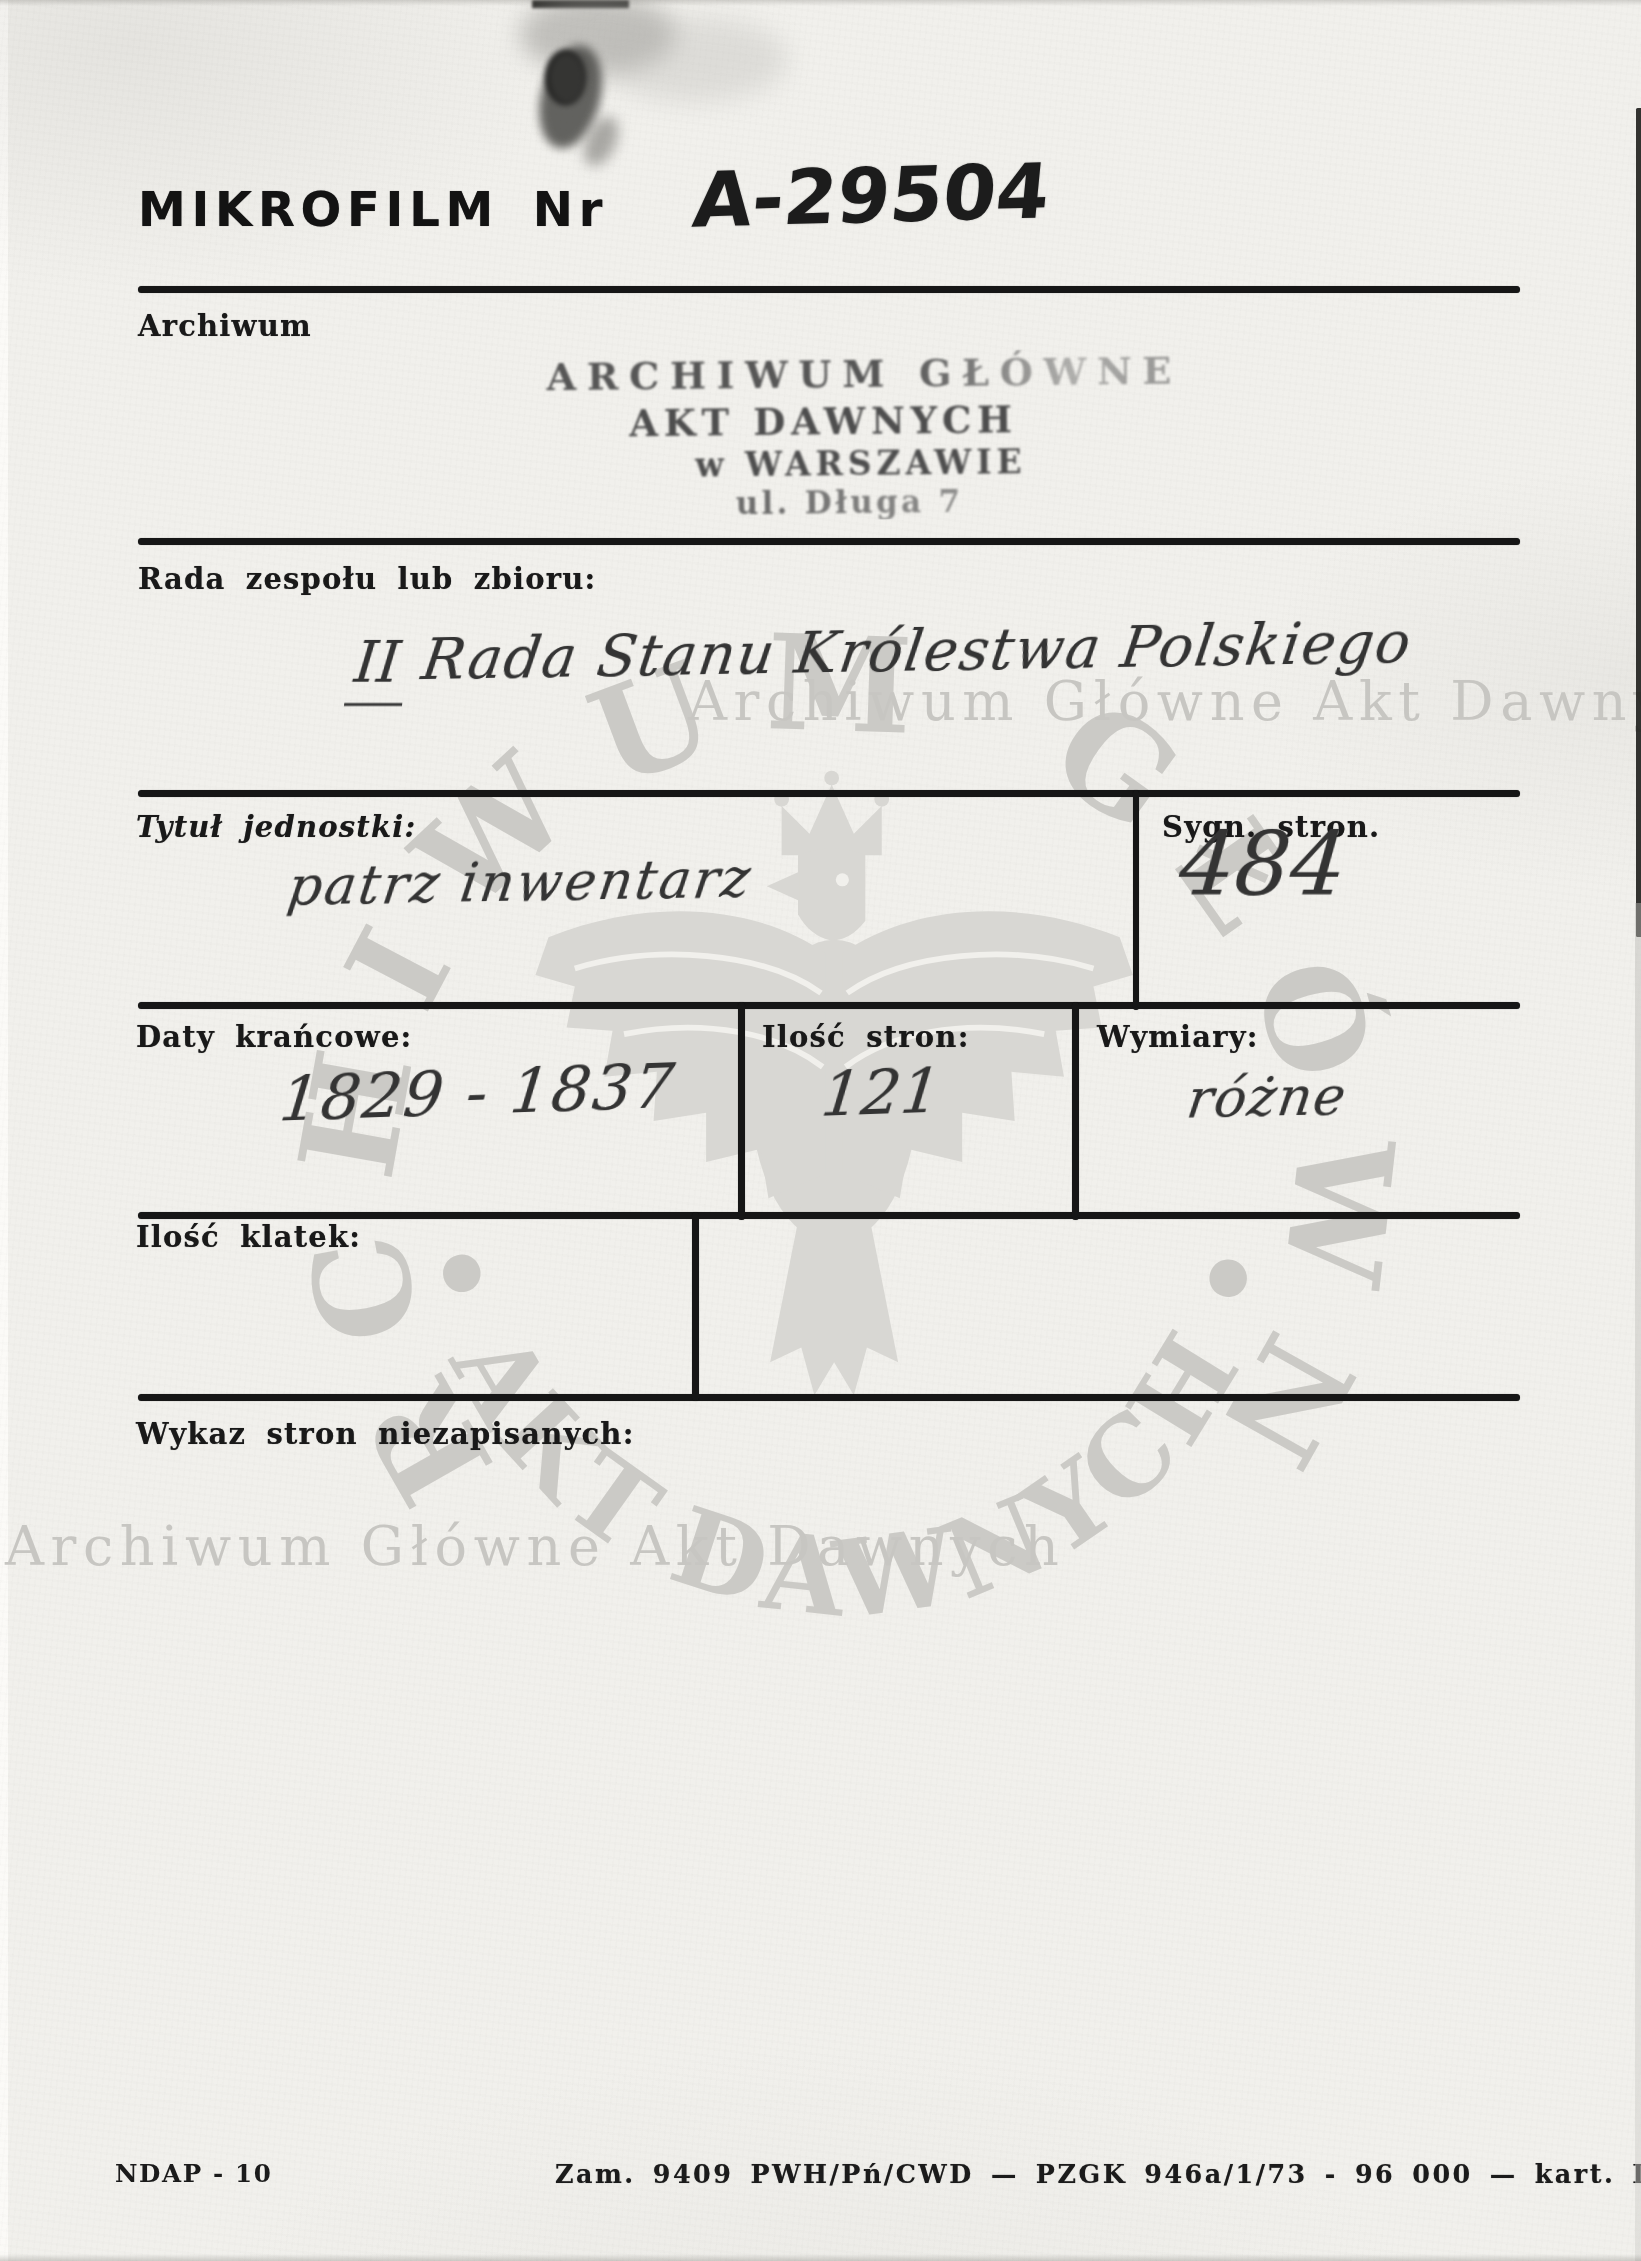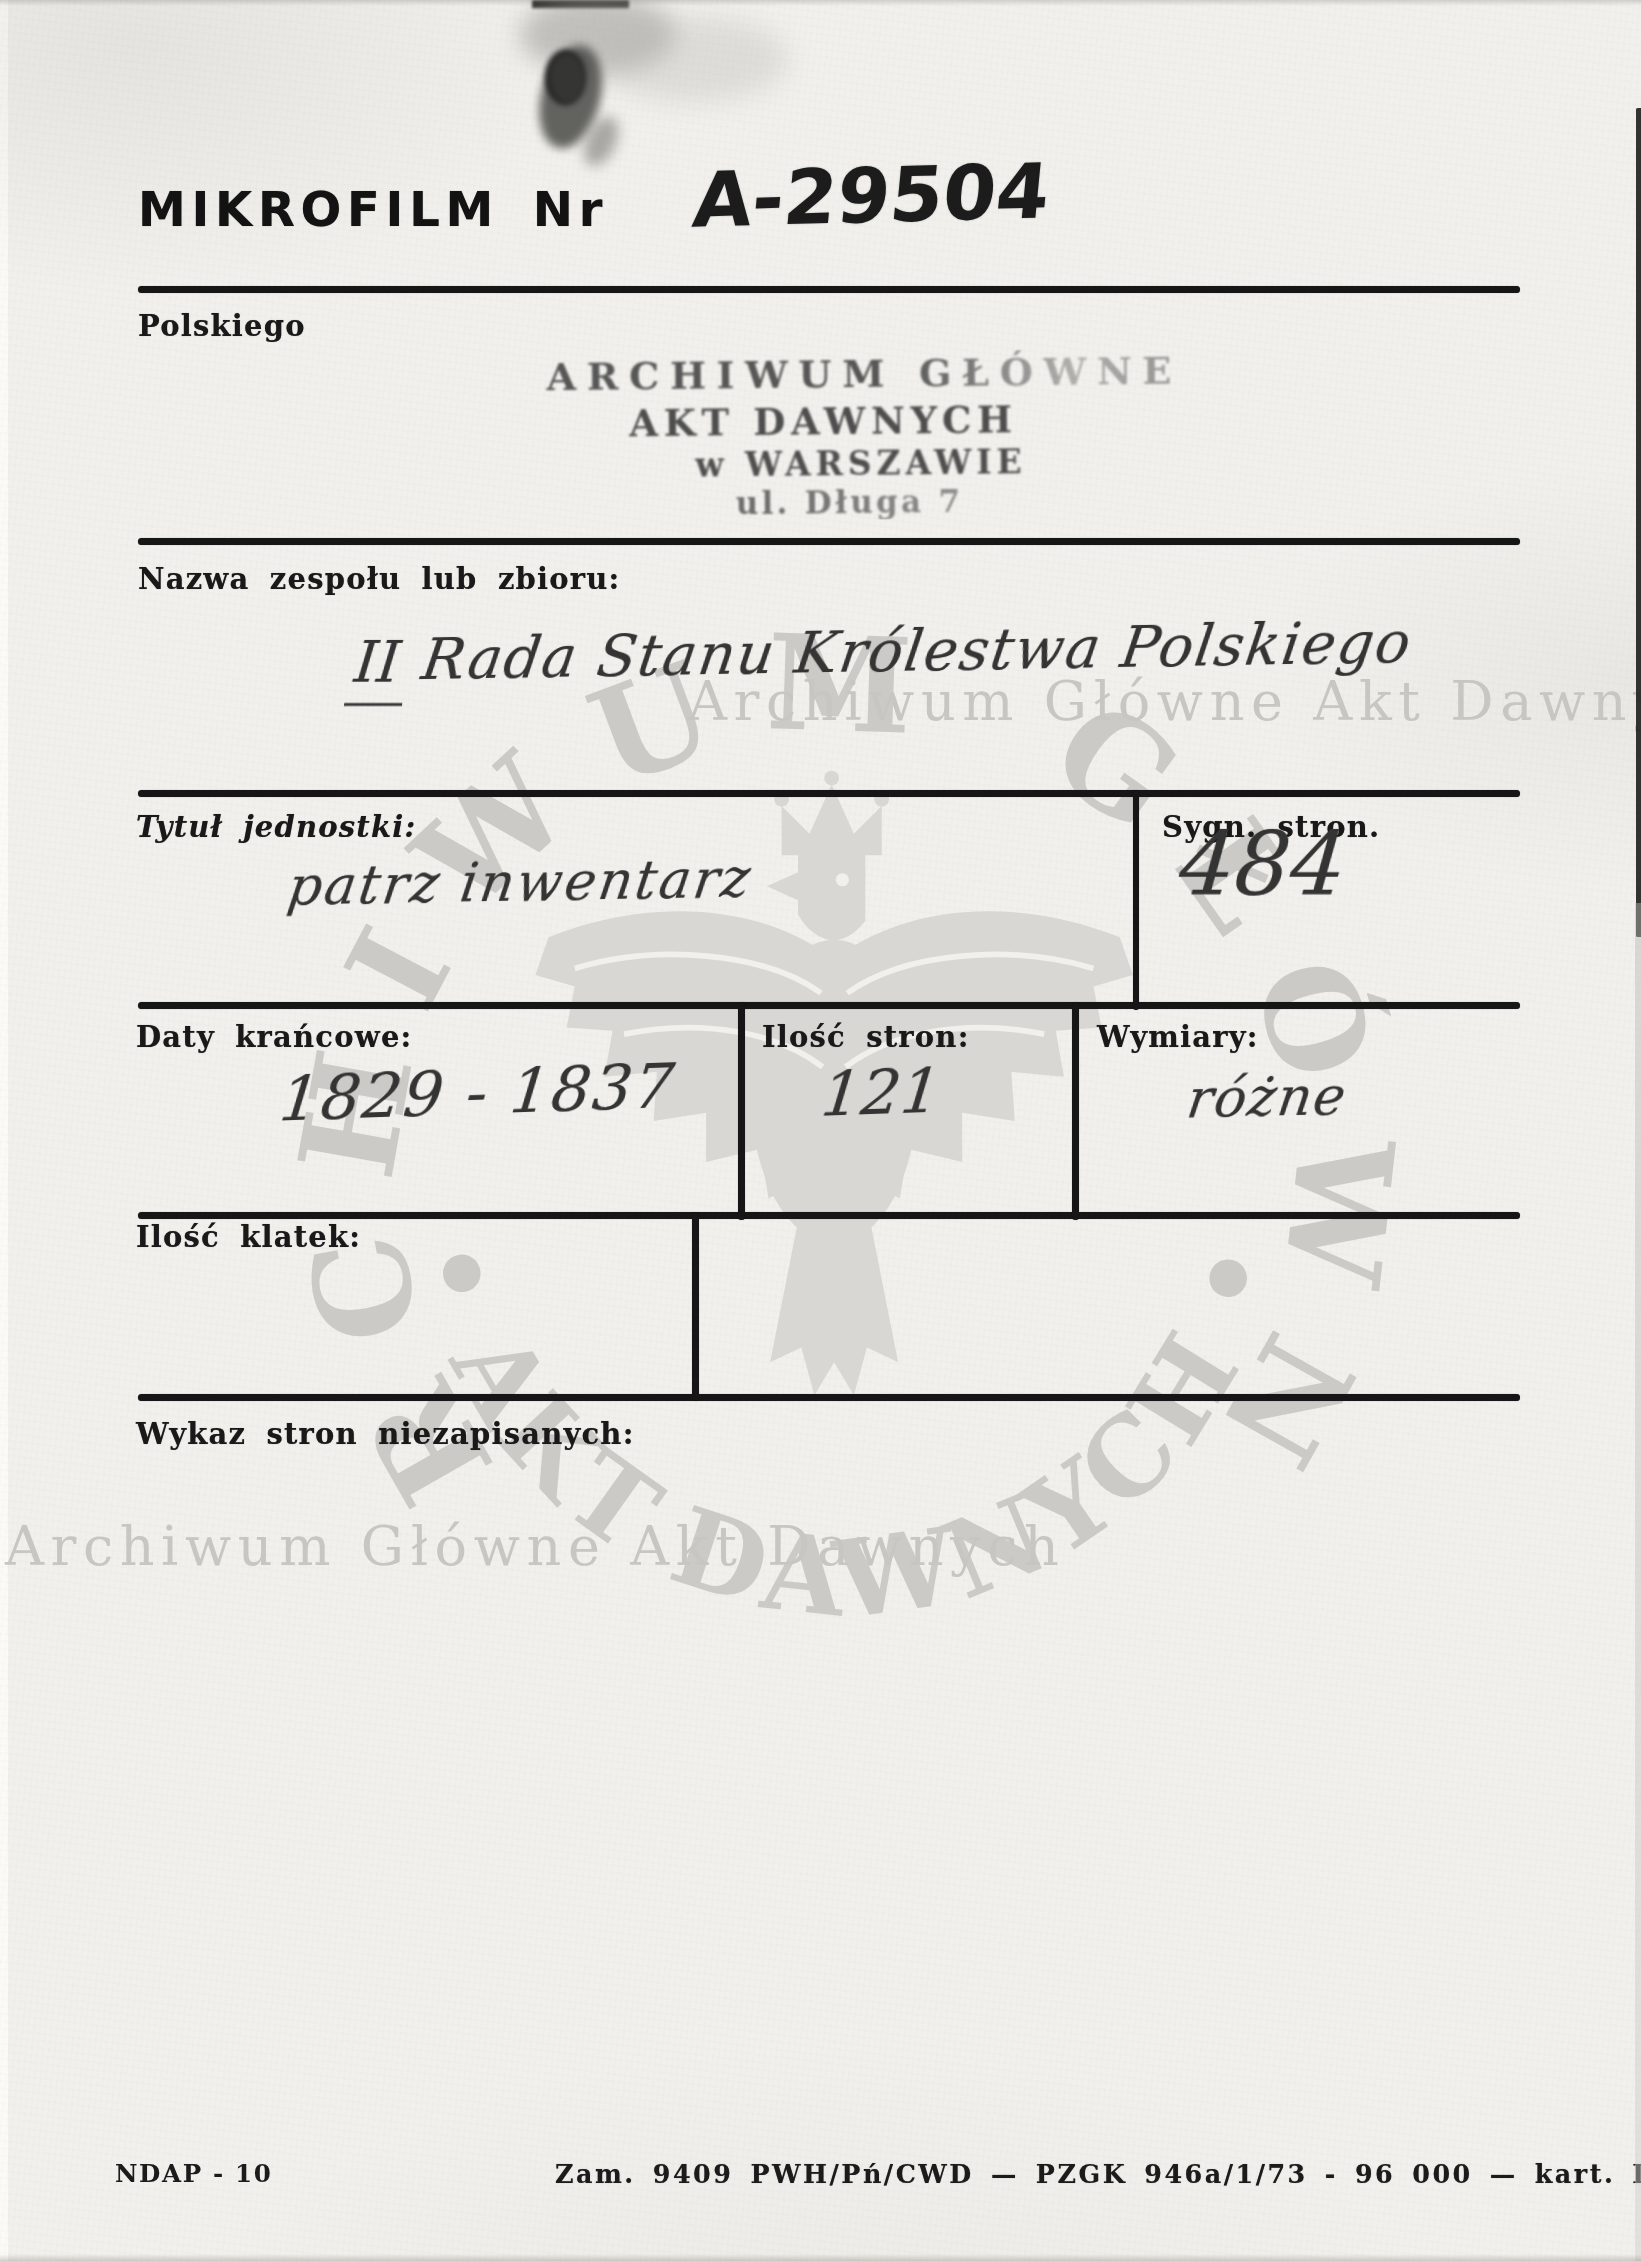--- a/index.html
+++ b/index.html
@@ -160,27 +160,27 @@
     <div class="rule" style="left:138px;top:790px;width:1382px;height:6.6px;"></div>
     <div class="rule" style="left:138px;top:1002px;width:1382px;height:7.4px;"></div>
     <div class="rule" style="left:138px;top:1212px;width:1382px;height:7.4px;"></div>
     <div class="rule" style="left:138px;top:1394px;width:1382px;height:6.6px;"></div>
 
     <div class="rule" style="left:1133px;top:790px;width:5.7px;height:220px;"></div>
     <div class="rule" style="left:738px;top:1002px;width:6.6px;height:218px;"></div>
     <div class="rule" style="left:1072px;top:1002px;width:6.6px;height:218px;"></div>
     <div class="rule" style="left:692px;top:1212px;width:6.6px;height:189px;"></div>
 
-    <div class="lbl" style="left:138px;top:310px;">Polskiego</div>
+    <div class="lbl" style="left:138px;top:310px;">Archiwum</div>
     <div class="stamp-line s1">ARCHIWUM GŁÓWNE</div>
     <div class="stamp-line s2">AKT DAWNYCH</div>
     <div class="stamp-line s3">w WARSZAWIE</div>
     <div class="stamp-line s4">ul. Długa 7</div>
 
-    <div class="lbl" style="left:138px;top:563px;">Nazwa zespołu lub zbioru:</div>
+    <div class="lbl" style="left:138px;top:563px;">Rada zespołu lub zbioru:</div>
     <div class="hand hw-fonds-numeral">II</div>
     <div class="hand hw-fonds">Rada Stanu Królestwa Polskiego</div>
 
     <div class="lbl" style="left:136px;top:811px;font-style:italic;">Tytuł jednostki:</div>
     <div class="lbl" style="left:1162px;top:811px;">Sygn. stron.</div>
     <div class="hand hw-title">patrz inwentarz</div>
     <div class="hand hw-ref">484</div>
 
     <div class="lbl" style="left:136px;top:1021px;">Daty krańcowe:</div>
     <div class="lbl" style="left:762px;top:1021px;text-align:center;">Ilość stron:</div>

